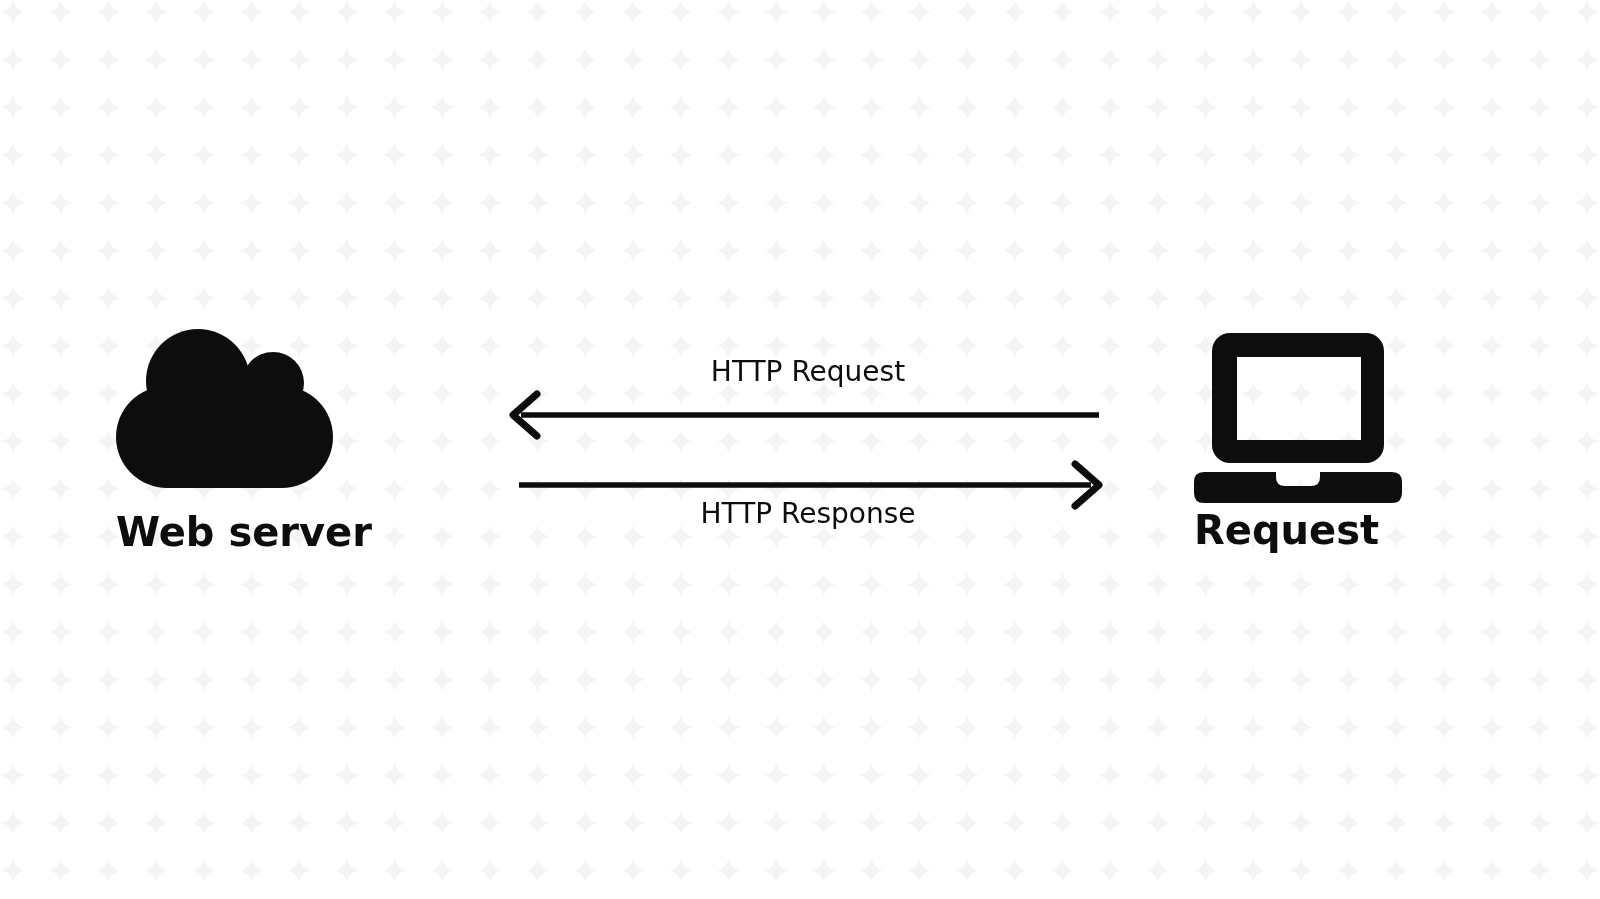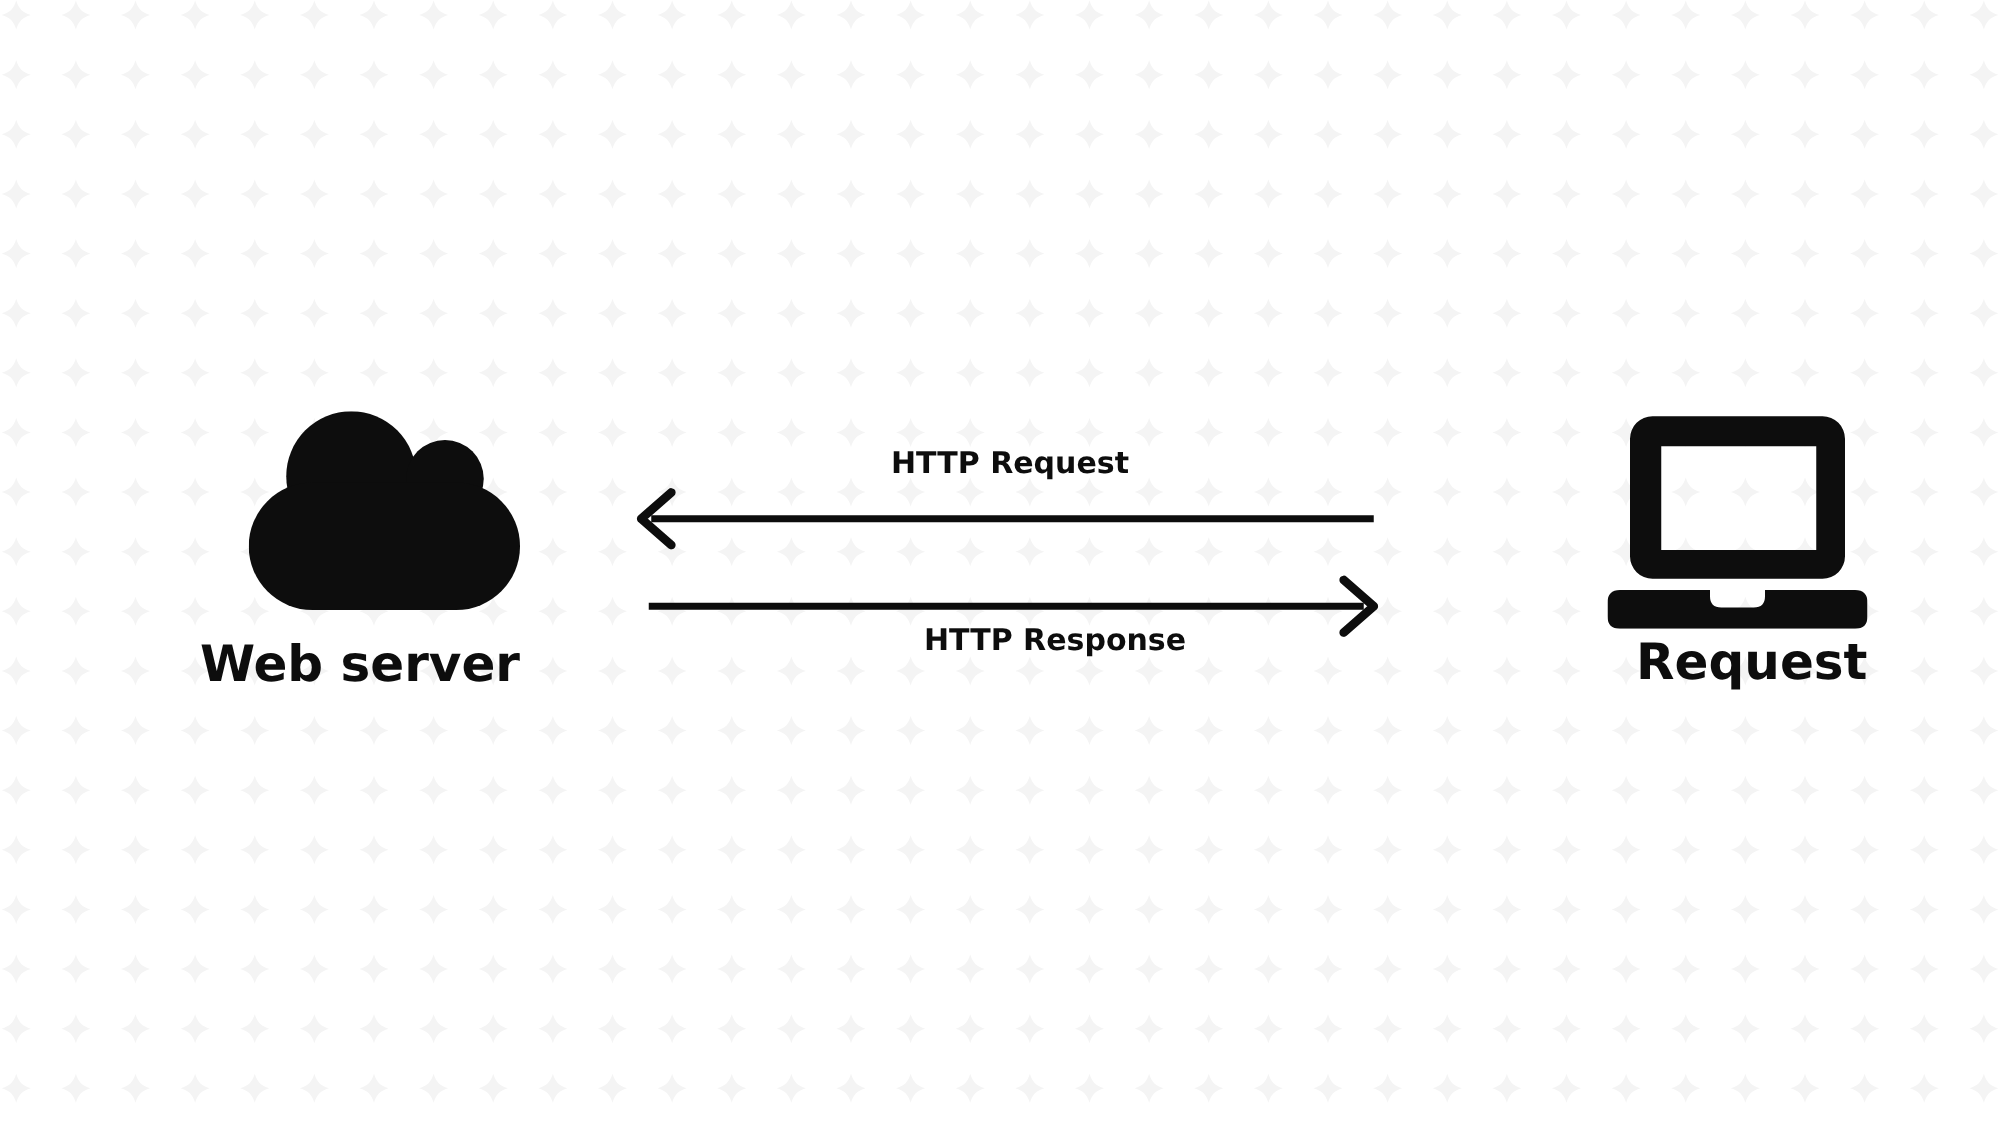--- a/index.html
+++ b/index.html
@@ -9,28 +9,28 @@
     font-family: "DejaVu Sans", "Liberation Sans", sans-serif;
   }
   .canvas {
     position: relative; width: 1600px; height: 899px;
     background: var(--bg, #ffffff);
     color: var(--fg, #0d0d0d);
   }
   .bg-svg { position: absolute; left: 0; top: 0; }
   .abs { position: absolute; }
   .node {
-    position: absolute; display: flex; flex-direction: column; align-items: flex-end;
+    position: absolute; display: flex; flex-direction: column; align-items: flex-start;
   }
   .node-label {
     font-weight: 700; font-size: 40px; line-height: 1; text-align: center;
     white-space: nowrap; color: var(--fg, #0d0d0d);
   }
   .edge-label {
-    position: absolute; font-weight: 700; font-size: 24px; line-height: 1;
+    position: absolute; font-weight: 400; font-size: 28px; line-height: 1;
     text-align: left; transform: translateX(-50%); white-space: nowrap;
     color: var(--fg, #0d0d0d);
   }
 </style>
 </head>
 <body>
 
 <div class="canvas" style="--fg: #0d0d0d; --bg: #ffffff;">
 
   <svg class="bg-svg" width="1600" height="899" viewBox="0 0 1600 899" aria-hidden="true">
@@ -63,15 +63,15 @@
   <svg class="abs" style="left:495px; top:388px;" width="615" height="54" viewBox="0 0 615 54">
     <line x1="26" y1="27" x2="604" y2="27" stroke="currentColor" stroke-width="5.5"></line>
     <polyline points="42,6 18,27 42,48" fill="none" stroke="currentColor" stroke-width="7" stroke-linecap="round" stroke-linejoin="round"></polyline>
   </svg>
 
   <svg class="abs" style="left:495px; top:458px;" width="615" height="54" viewBox="0 0 615 54">
     <line x1="24" y1="27" x2="596" y2="27" stroke="currentColor" stroke-width="5.5"></line>
     <polyline points="580,6 604,27 580,48" fill="none" stroke="currentColor" stroke-width="7" stroke-linecap="round" stroke-linejoin="round"></polyline>
   </svg>
 
-  <div class="edge-label" style="left:844px; top:500px;">HTTP Response</div>
+  <div class="edge-label" style="left:808px; top:500px;">HTTP Response</div>
 
 </div>
 
 </body></html>

